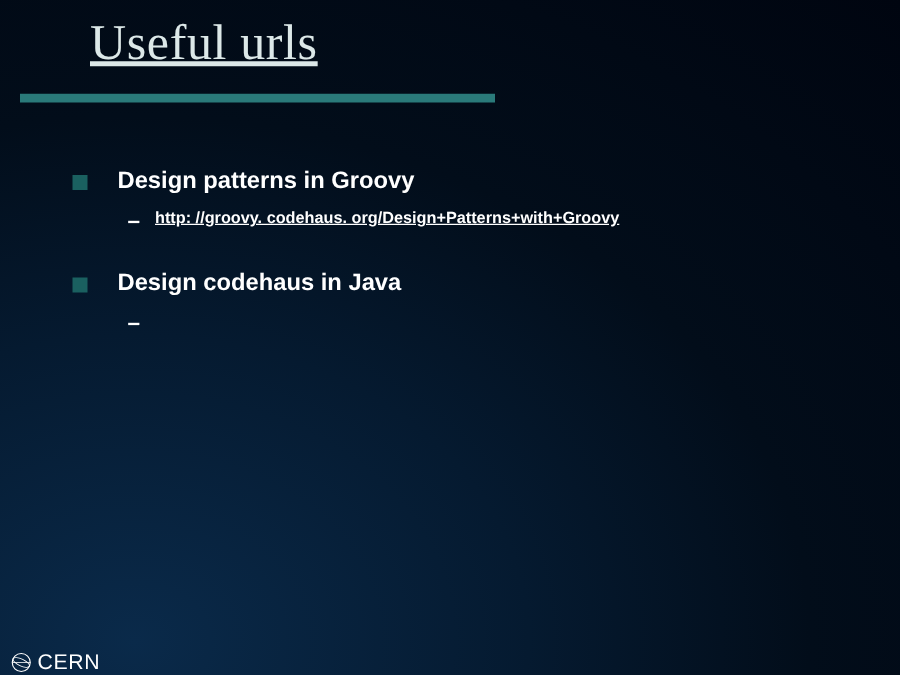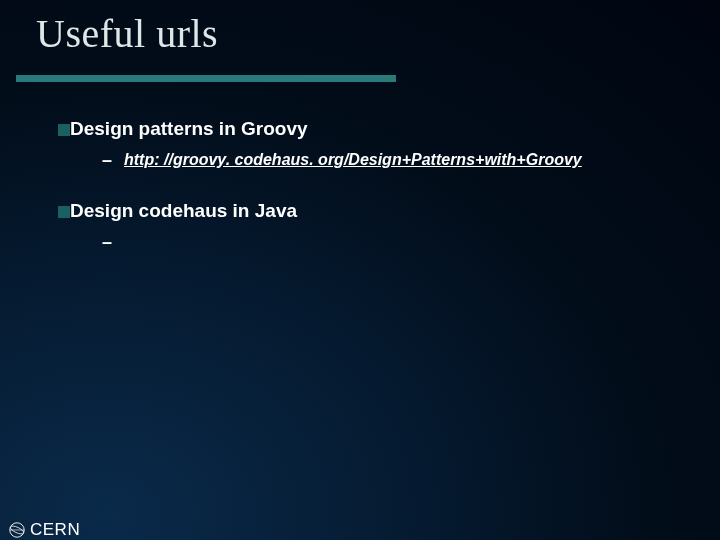--- a/index.html
+++ b/index.html
@@ -7,39 +7,41 @@
   body {
     background: radial-gradient(ellipse 900px 700px at 15% 95%, #0a2a4a 0%, #051a30 35%, #020d1a 60%, #000510 100%);
     font-family: "Times New Roman", Times, serif;
     color: #fff;
     position: relative;
   }
   .slide { width: 100%; height: 100%; position: relative; }
   .title {
     font-size: 40px;
     color: #dce8e8;
-    padding: 10px 0 0 36px;
+    padding: 10px 0 0 72px;
     font-weight: normal;
     letter-spacing: 0.5px;
+    text-decoration: underline;
   }
   .title-rule {
     margin: 18px 0 0 16px;
     height: 7px;
     width: 380px;
     background: #2a7a7a;
   }
   .content {
     padding: 36px 20px 0 58px;
     font-family: Arial, Helvetica, sans-serif;
   }
   .item { margin-bottom: 28px; }
   .item-head {
     display: flex;
     align-items: flex-start;
-    gap: 0;
+    gap: 24px;
+    margin-top: 16px;
   }
   .bullet-square {
     width: 12px; height: 12px;
     background: #1a6060;
     margin-top: 6px;
     flex-shrink: 0;
   }
   .item-label {
     font-size: 19px;
     font-weight: bold;
@@ -51,28 +53,27 @@
     gap: 12px;
     padding: 10px 0 0 44px;
   }
   .dash {
     font-size: 18px;
     font-weight: bold;
     color: #fff;
     line-height: 1.2;
   }
   .link {
-    font-size: 16px;
+    font-size: 13px;
     font-weight: bold;
     color: #fff;
     text-decoration: underline;
     cursor: pointer;
     line-height: 1.3;
     word-break: break-all;
-    font-style: italic;
   }
   .footer {
     position: absolute;
     left: 8px;
     bottom: 0;
     font-family: Arial, Helvetica, sans-serif;
   }
   .cern-row {
     display: flex;
     align-items: center;

